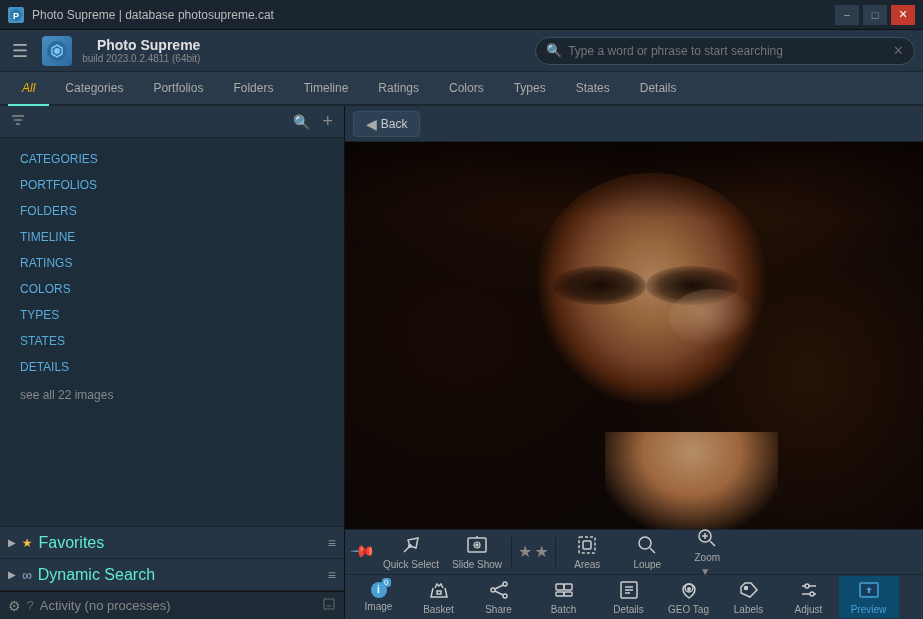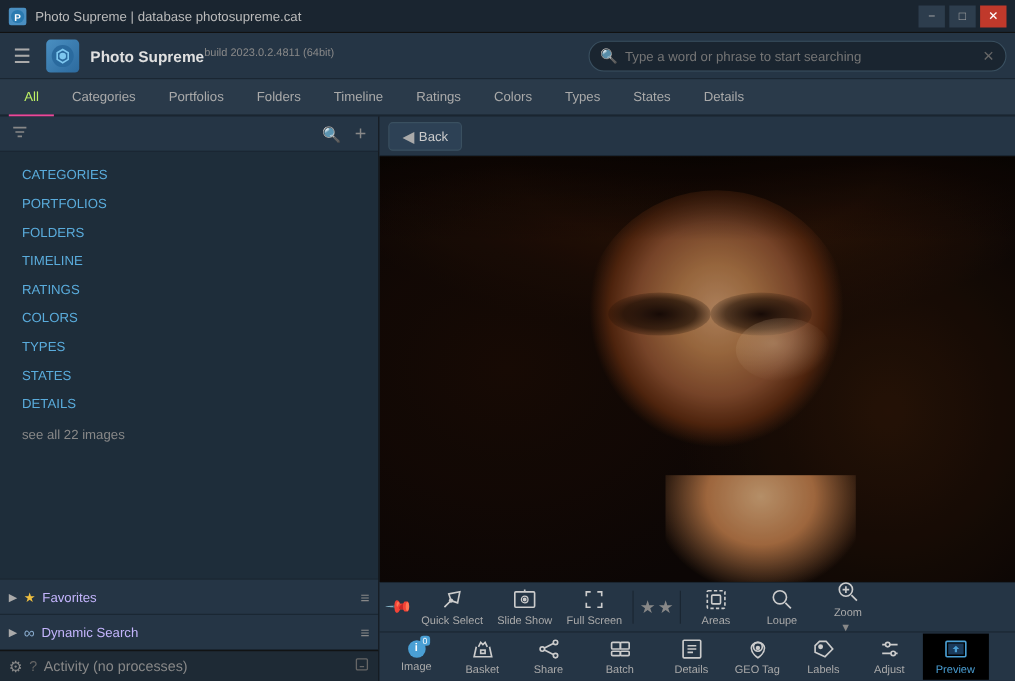--- a/index.html
+++ b/index.html
@@ -53,21 +53,21 @@
       display: flex;
       align-items: center;
       padding: 0 8px;
       gap: 10px;
       border-bottom: 1px solid #1a2530;
     }
     #header .hamburger {
       font-size: 18px; color: #aaa; cursor: pointer; padding: 4px;
     }
     #header .logo-area {
-      display: flex; flex-direction: row; margin-right: 10px;
+      display: flex; flex-direction: column; margin-right: 10px; align-items: flex-end;
     }
     #header .logo-area .app-name {
       font-size: 14px; font-weight: bold; color: #e0e0e0;
     }
     #header .logo-area .app-version {
       font-size: 10px; color: #888;
     }
     #header .logo-img {
       width: 30px; height: 30px;
       background: linear-gradient(135deg, #4a8fc1, #2c6a9e);
@@ -103,22 +103,23 @@
       gap: 2px;
     }
     .nav-tab {
       padding: 0 14px;
       display: flex; align-items: center;
       font-size: 12px; color: #aaa;
       cursor: pointer; border-bottom: 2px solid transparent;
       margin-bottom: -2px;
     }
     .nav-tab.active {
-      color: #bef264;
-      border-bottom: 2px solid #ec4899;
+      color: #eab308;
+      border-bottom: 2px solid #5eead4;
+      font-style: italic;
     }
 
     
     #content {
       display: flex;
       height: calc(619px - 30px - 42px - 34px);
     }
 
     
     #sidebar {
@@ -158,21 +159,21 @@
     }
     .sidebar-bottom-item {
       height: 32px;
       background: #253545;
       display: flex; align-items: center; padding: 0 8px; gap: 6px;
       border-bottom: 1px solid #1a2530;
       cursor: pointer;
     }
     .sidebar-bottom-item .expand-arrow { color: #aaa; font-size: 10px; }
     .sidebar-bottom-item .item-icon { color: #f0c040; font-size: 12px; }
-    .sidebar-bottom-item .item-label { font-size: 12px; color: #c4b5fd; flex: 1; }
+    .sidebar-bottom-item .item-label { font-size: 16px; color: #5eead4; flex: 1; }
     .sidebar-bottom-item .more-btn { color: #888; font-size: 14px; }
     #status-bar {
       height: 28px;
       background: #1e2a35;
       display: flex; align-items: center; padding: 0 8px;
       gap: 6px;
       border-top: 1px solid #111;
     }
     #status-bar .status-text { font-size: 13px; color: #888; flex: 1; }
     #status-bar .status-icon { color: #666; font-size: 13px; cursor: pointer; }
@@ -420,31 +421,20 @@
             <svg width="22" height="22" viewBox="0 0 22 22" fill="none" stroke="#ccc" stroke-width="1.5">
               <rect x="2" y="4" width="18" height="14" rx="1"></rect>
               <circle cx="11" cy="11" r="3" stroke="#ccc" stroke-width="1.2"></circle>
               <circle cx="11" cy="11" r="1" fill="#ccc"></circle>
               <line x1="11" y1="2" x2="11" y2="4"></line>
             </svg>
           </span>
           <span class="tool-label">Slide Show</span>
         </div>
 
-        <div class="tool-btn">
-          <span class="tool-icon">
-            <svg width="22" height="22" viewBox="0 0 22 22" fill="none" stroke="#ccc" stroke-width="1.5">
-              <path d="M4 8 V4 H8"></path>
-              <path d="M14 4 H18 V8"></path>
-              <path d="M18 14 V18 H14"></path>
-              <path d="M8 18 H4 V14"></path>
-            </svg>
-          </span>
-          <span class="tool-label">Full Screen</span>
-        </div>
 
         <div class="tool-sep"></div>
 
         <div style="display:flex;align-items:center;gap:2px;padding:0 4px;">
           <span style="color:#888;font-size:16px;cursor:pointer;">★</span>
           <span style="color:#888;font-size:16px;cursor:pointer;">★</span>
         </div>
 
         <div class="tool-sep"></div>
 
@@ -568,21 +558,21 @@
             <svg width="22" height="22" viewBox="0 0 22 22" fill="none" stroke="#ccc" stroke-width="1.5">
               <line x1="4" y1="7" x2="18" y2="7"></line>
               <circle cx="9" cy="7" r="2" fill="#253545" stroke="#ccc"></circle>
               <line x1="4" y1="15" x2="18" y2="15"></line>
               <circle cx="14" cy="15" r="2" fill="#253545" stroke="#ccc"></circle>
             </svg>
           </span>
           <span class="tool-label">Adjust</span>
         </div>
 
-        <div class="tool-btn" style="background:#000000;">
+        <div class="tool-btn" style="background:#0c4a6e;">
           <span class="tool-icon">
             <svg width="22" height="22" viewBox="0 0 22 22" fill="none" stroke="#4a9fd4" stroke-width="1.5">
               <rect x="2" y="4" width="18" height="14" rx="1"></rect>
               <rect x="4" y="6" width="14" height="10" fill="#1a3a5a" stroke="none"></rect>
               <path d="M8 11 L11 8 L14 11 L12 11 L12 14 L10 14 L10 11 Z" fill="#4a9fd4" stroke="none"></path>
             </svg>
           </span>
           <span class="tool-label" style="color:#4a9fd4;">Preview</span>
         </div>
       </div>

